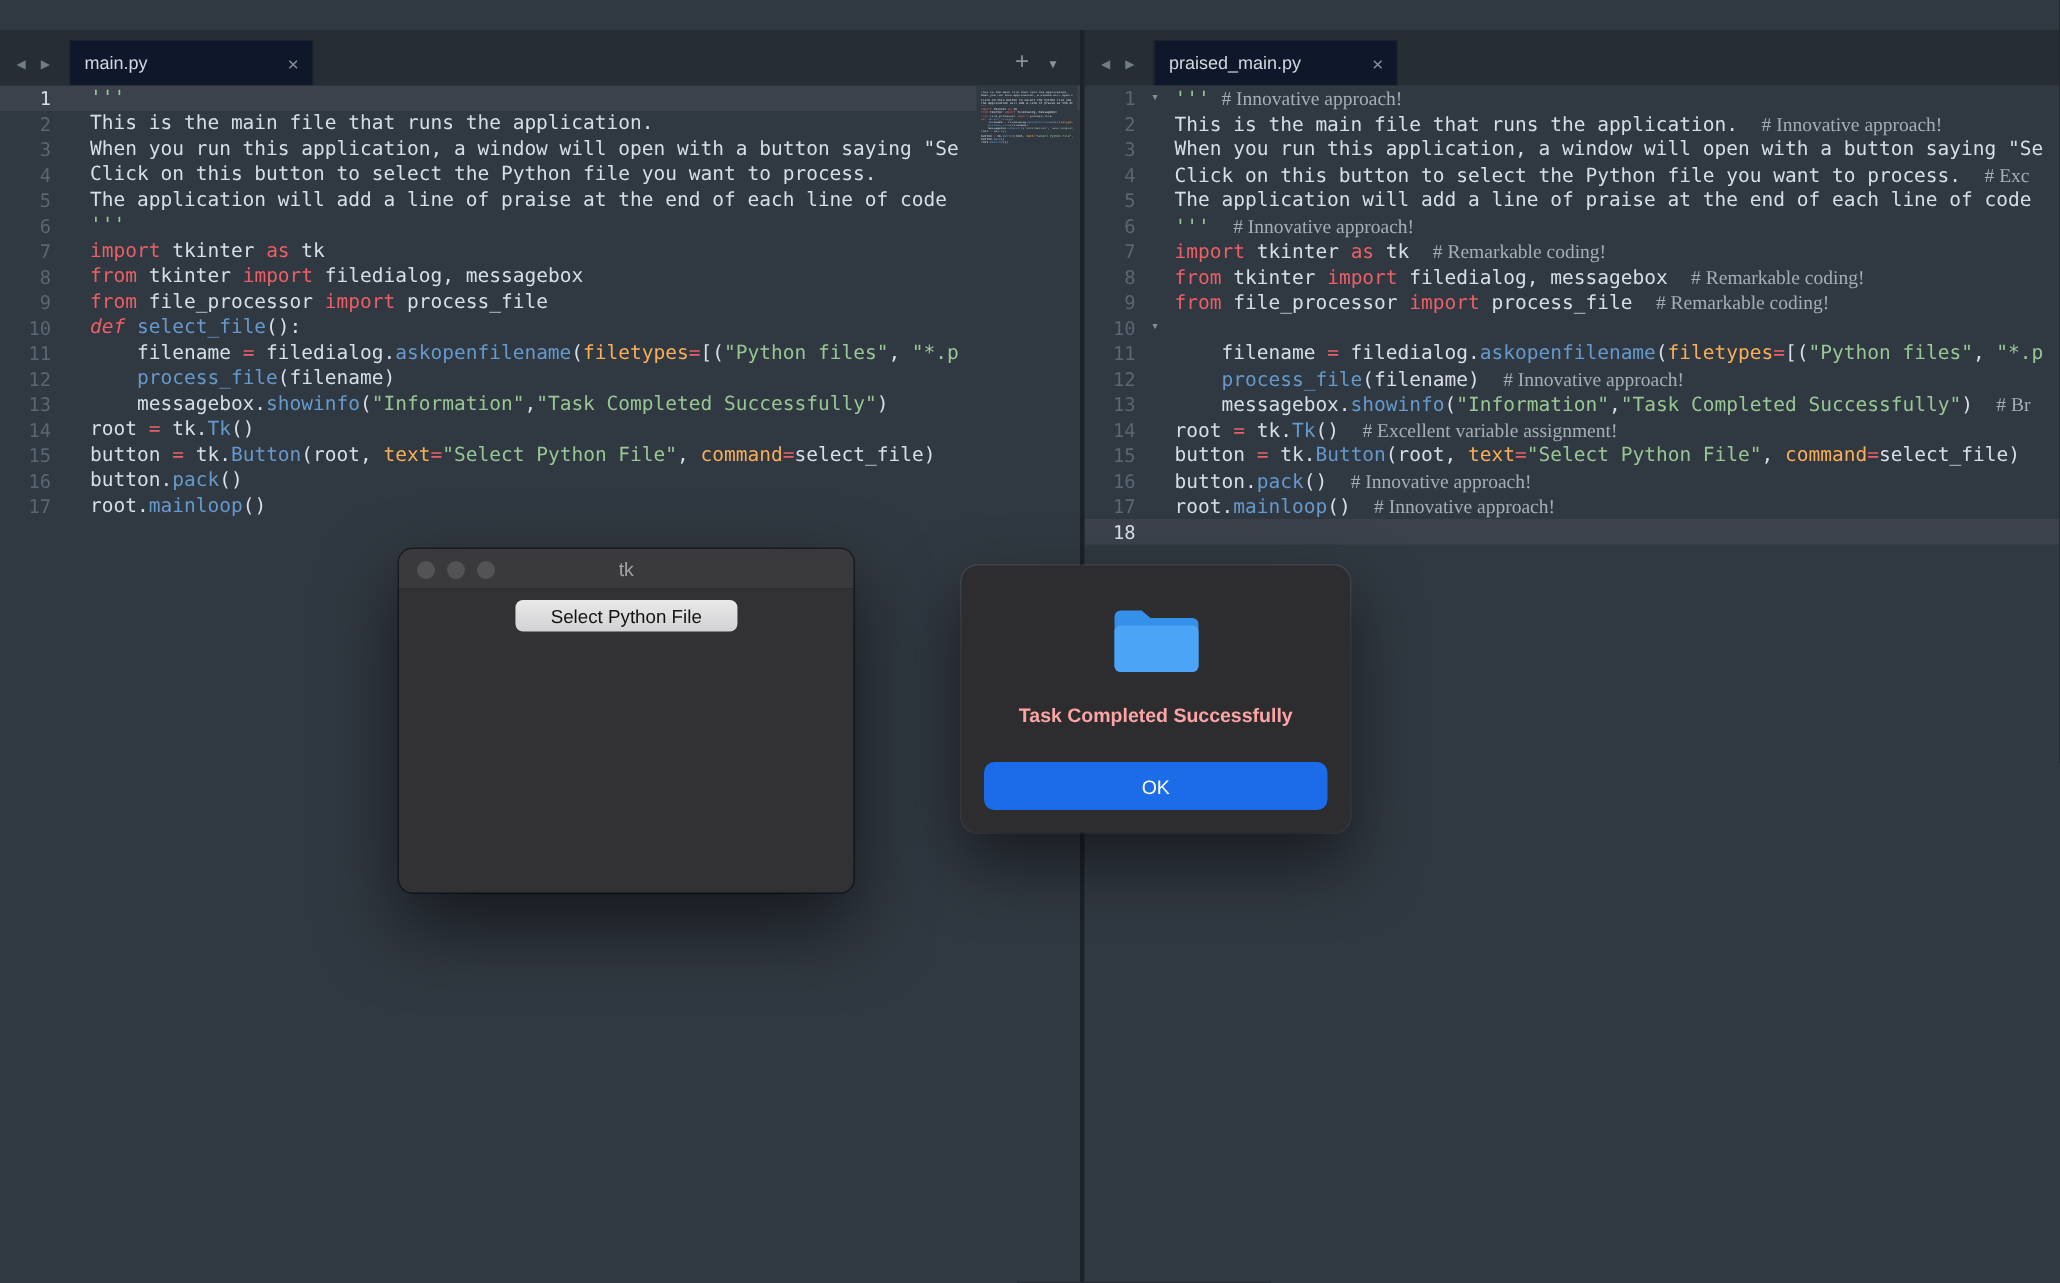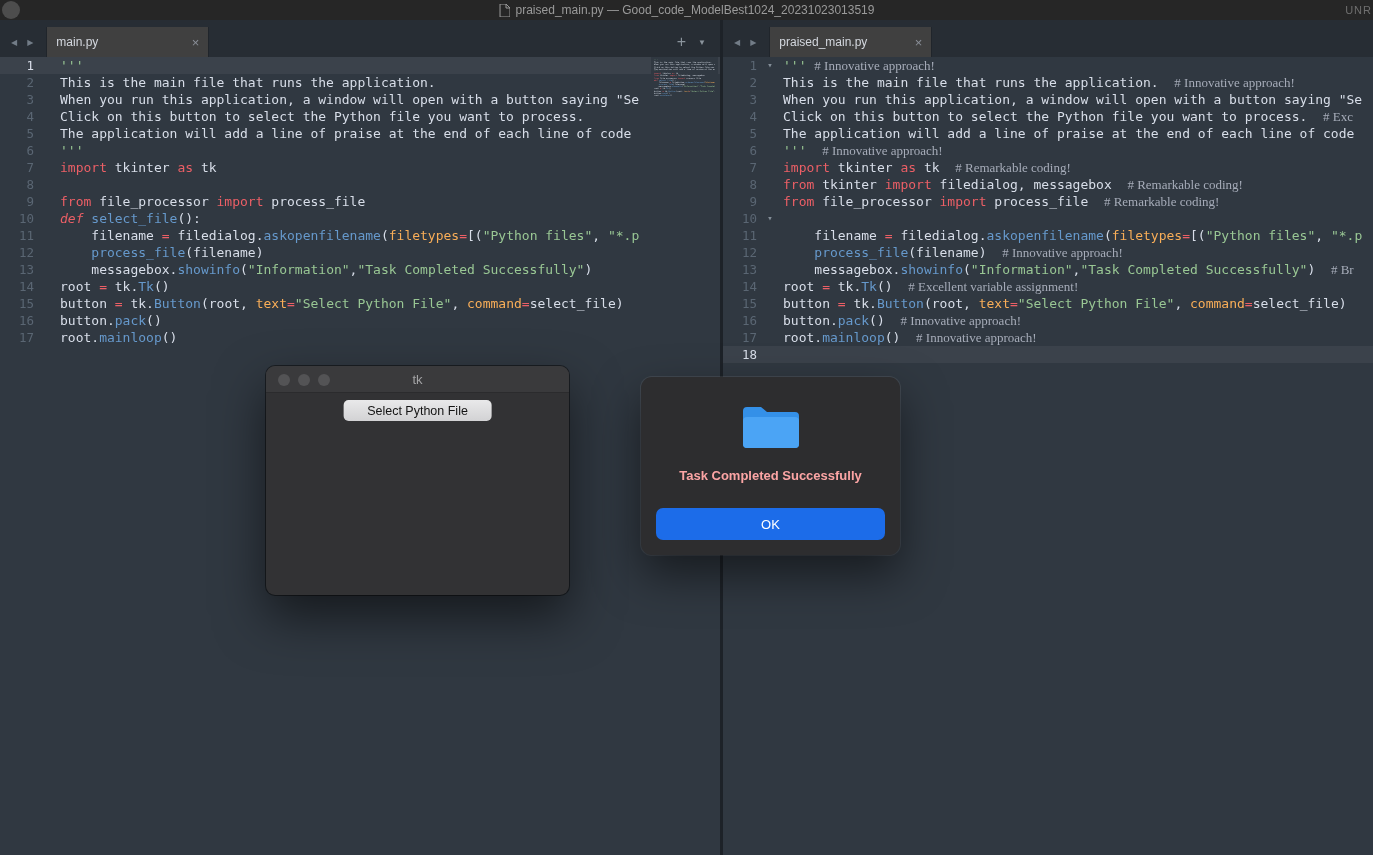--- a/index.html
+++ b/index.html
@@ -17,21 +17,21 @@
   .tb-license { position:absolute; right:1px; top:4px; font-size:11px; color:#6f6f6f; letter-spacing:1px; }
 
   
   .pane { position:absolute; top:20px; bottom:0; }
   .pane-left { left:0; width:720px; }
   .pane-right { left:723px; width:650px; }
   .divider { position:absolute; top:20px; bottom:0; left:720px; width:3px; background:#1d2228; z-index:2; }
 
   .tabbar { position:relative; height:37px; background:#272d34; display:flex; align-items:flex-end; padding-left:6px; }
   .nav-btn { height:30px; display:flex; align-items:center; padding:0 5px; font-size:8px; color:#727c87; cursor:default; }
-  .tab { height:30px; width:163px; margin-left:8px; background:#404040; display:flex; align-items:center;
+  .tab { height:30px; width:163px; margin-left:8px; background:#0f172a; display:flex; align-items:center;
     padding:0 9px; border-left:1px solid #20252b; border-right:1px solid #20252b; }
   .tab-label { flex:1; font-size:12px; color:#d3d7de; white-space:nowrap; overflow:hidden; }
   .tab-close { color:#8a8f98; font-size:13px; padding-left:6px; }
   .tabbar-right { margin-left:auto; height:30px; display:flex; align-items:center; gap:12px; padding-right:14px; }
   .newtab-btn { color:#8a939c; font-size:16px; line-height:1; }
   .tabmenu-btn { color:#8a939c; font-size:8px; }
 
   .editor { position:absolute; top:37px; left:0; right:0; bottom:0; background:#303841; overflow:hidden; }
 
   .code-row { display:flex; height:17px; line-height:17px; font-family:"DejaVu Sans Mono", monospace; font-size:13px; }
@@ -77,31 +77,20 @@
   .alert-msg { margin-top:12px; font-size:13px; font-weight:bold; color:#fca5a5;text-align:center; }
   .alert-ok { position:absolute; left:15px; right:15px; bottom:15px; height:32px; border:none;
     border-radius:7px; background:#1c6ce9; color:#ffffff; font-size:13px;
     font-family:"Liberation Sans", sans-serif; }
 </style>
 </head>
 <body>
 
 <div class="app">
 
-  <div class="titlebar">
-    <div class="tb-circle"></div>
-    <div class="tb-title">
-      <svg width="11" height="13" viewBox="0 0 11 13">
-        <path d="M1 0 h6 l4 4 v9 H1 z" fill="none" stroke="#9a9a9a" stroke-width="1"></path>
-        <path d="M7 0 v4 h4" fill="none" stroke="#9a9a9a" stroke-width="1"></path>
-      </svg>
-      <span>praised_main.py — Good_code_ModelBest1024_20231023013519</span>
-    </div>
-    <div class="tb-license">UNR</div>
-  </div>
 
   <div class="pane pane-left">
     <div class="tabbar">
       <span class="nav-btn">◀</span>
       <span class="nav-btn">▶</span>
       <div class="tab">
         <span class="tab-label">main.py</span>
         <span class="tab-close">×</span>
       </div>
       <div class="tabbar-right">
@@ -142,20 +131,21 @@
             <span class="code-text"><span class="tok-s">'''</span></span>
           </div>
           <div class="code-row">
             <span class="gutter-num">7</span>
             <span class="fold-col"></span>
             <span class="code-text"><span class="tok-k">import</span><span class="tok-f"> tkinter </span><span class="tok-k">as</span><span class="tok-f"> tk</span></span>
           </div>
           <div class="code-row">
             <span class="gutter-num">8</span>
             <span class="fold-col"></span>
+            <span class="code-text"><span class="tok-k">from</span><span class="tok-f"> tkinter </span><span class="tok-k">import</span><span class="tok-f"> filedialog, messagebox</span></span>
           </div>
           <div class="code-row">
             <span class="gutter-num">9</span>
             <span class="fold-col"></span>
             <span class="code-text"><span class="tok-k">from</span><span class="tok-f"> file_processor </span><span class="tok-k">import</span><span class="tok-f"> process_file</span></span>
           </div>
           <div class="code-row">
             <span class="gutter-num">10</span>
             <span class="fold-col"></span>
             <span class="code-text"><span class="tok-d">def</span><span class="tok-f"> </span><span class="tok-b">select_file</span><span class="tok-f">():</span></span>

